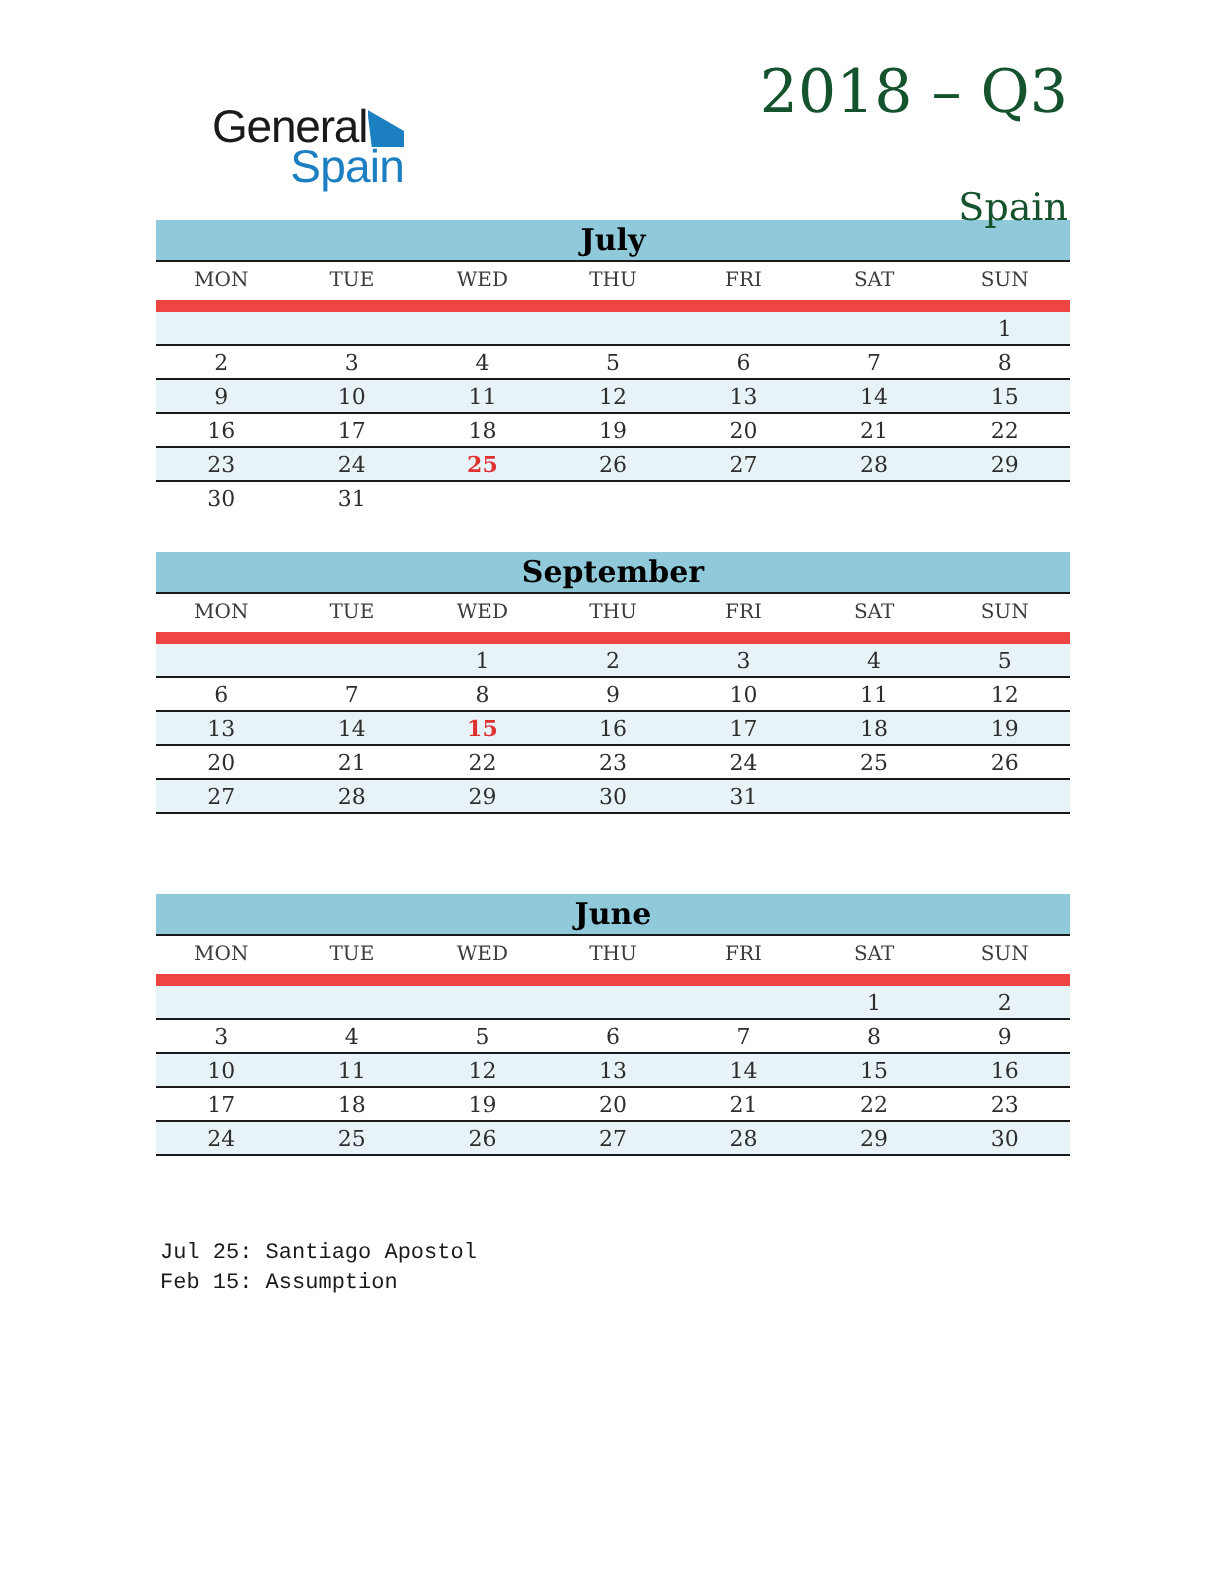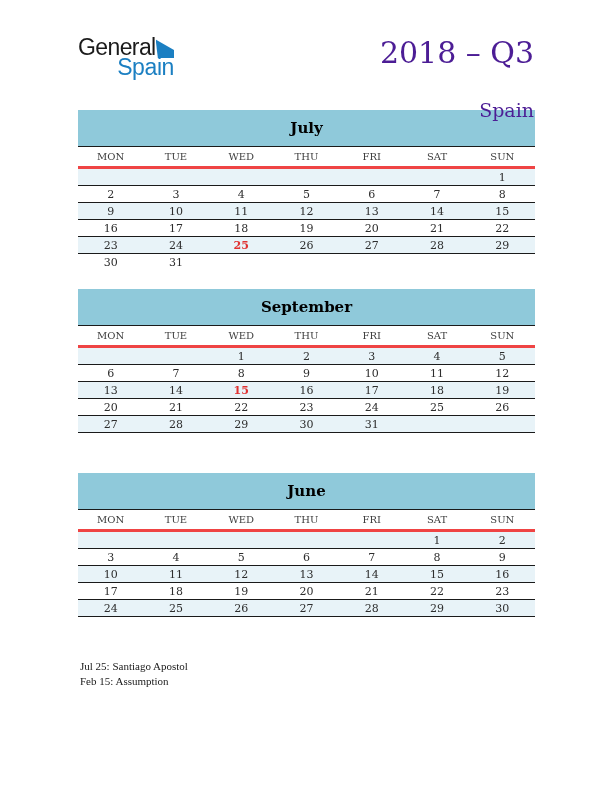--- a/index.html
+++ b/index.html
@@ -8,22 +8,22 @@
     width: 612px;
     height: 792px;
     background: #ffffff;
     font-family: "DejaVu Serif", serif;
     overflow: hidden;
   }
   
   .header {
     display: flex;
     justify-content: space-between;
-    align-items: flex-start;
-    padding: 36px 78px 0 78px;
+    align-items: center;
+    padding: 36px 78px 0 106px;
     height: 74px;
     box-sizing: content-box;
   }
   .logo {
     font-family: "Liberation Sans", sans-serif;
     line-height: 1;
     width: 96px;
   }
   .logo-row1 { display: flex; align-items: flex-end; }
   .logo-general {
@@ -37,67 +37,67 @@
     clip-path: polygon(0 2%, 100% 58%, 100% 100%, 12% 100%);
     margin-left: 0px;
     margin-bottom: 1px;
   }
   .logo-row2 { text-align: right; margin-top: -3px; }
   .logo-blue {
     font-size: 23px;
     color: var(--logo-blue, #1b7fc2);
     letter-spacing: -0.4px;
   }
-  .title-block { text-align: right; color: #4c1d95; }
+  .title-block { text-align: right; color: #14532d; }
   .title { font-size: 30px; line-height: 34px; }
   .subtitle { font-size: 19px; line-height: 25px; margin-top: 28px; }
   
   table.month {
     border-collapse: collapse;
     table-layout: fixed;
     width: 457px;
     margin-left: 78px;
   }
   table.month td { text-align: center; padding: 0; }
   td.band {
     background: var(--band, #8fc9da);
     font-weight: bold;
     font-size: 15px;
     color: #000000;
-    height: 36px;
+    height: 20px;
     margin-top: 17px;
   }
   tr.weekdays td {
     font-size: 10px;
     color: #3c3c3c;
     height: 19px;
     background: #ffffff;
     border-top: 1px solid #1a1a1a;
-    border-bottom: 3px solid #ef4444;
+    border-bottom: 6px solid #ef4444;
   }
   tr.week td {
     font-size: 11px;
     color: #2d2d2d;
     height: 16px;
   }
   tr.week.shaded td {
     background: var(--row-alt, #e8f3f8);
     border-top: 1px solid #1a1a1a;
     border-bottom: 1px solid #1a1a1a;
   }
   tr.week td.holiday {
     color: var(--holiday, #e03131);
     font-weight: bold;
   }
   .gap-august { margin-top: 19px; }
   .gap-september { margin-top: 40px; }
   
   .notes {
     margin: 42px 0 0 80px;
-    font-family: Liberation Serif, serif;
+    font-family: Liberation Mono, monospace;
     font-size: 11px;
     color: #1a1a1a;
     line-height: 15px;
   }
 </style>
 </head>
 <body>
 
 <div class="page" style="--band: #8fc9da; --row-alt: #e8f3f8; --holiday: #e03131; --logo-blue: #1b7fc2;">
 

